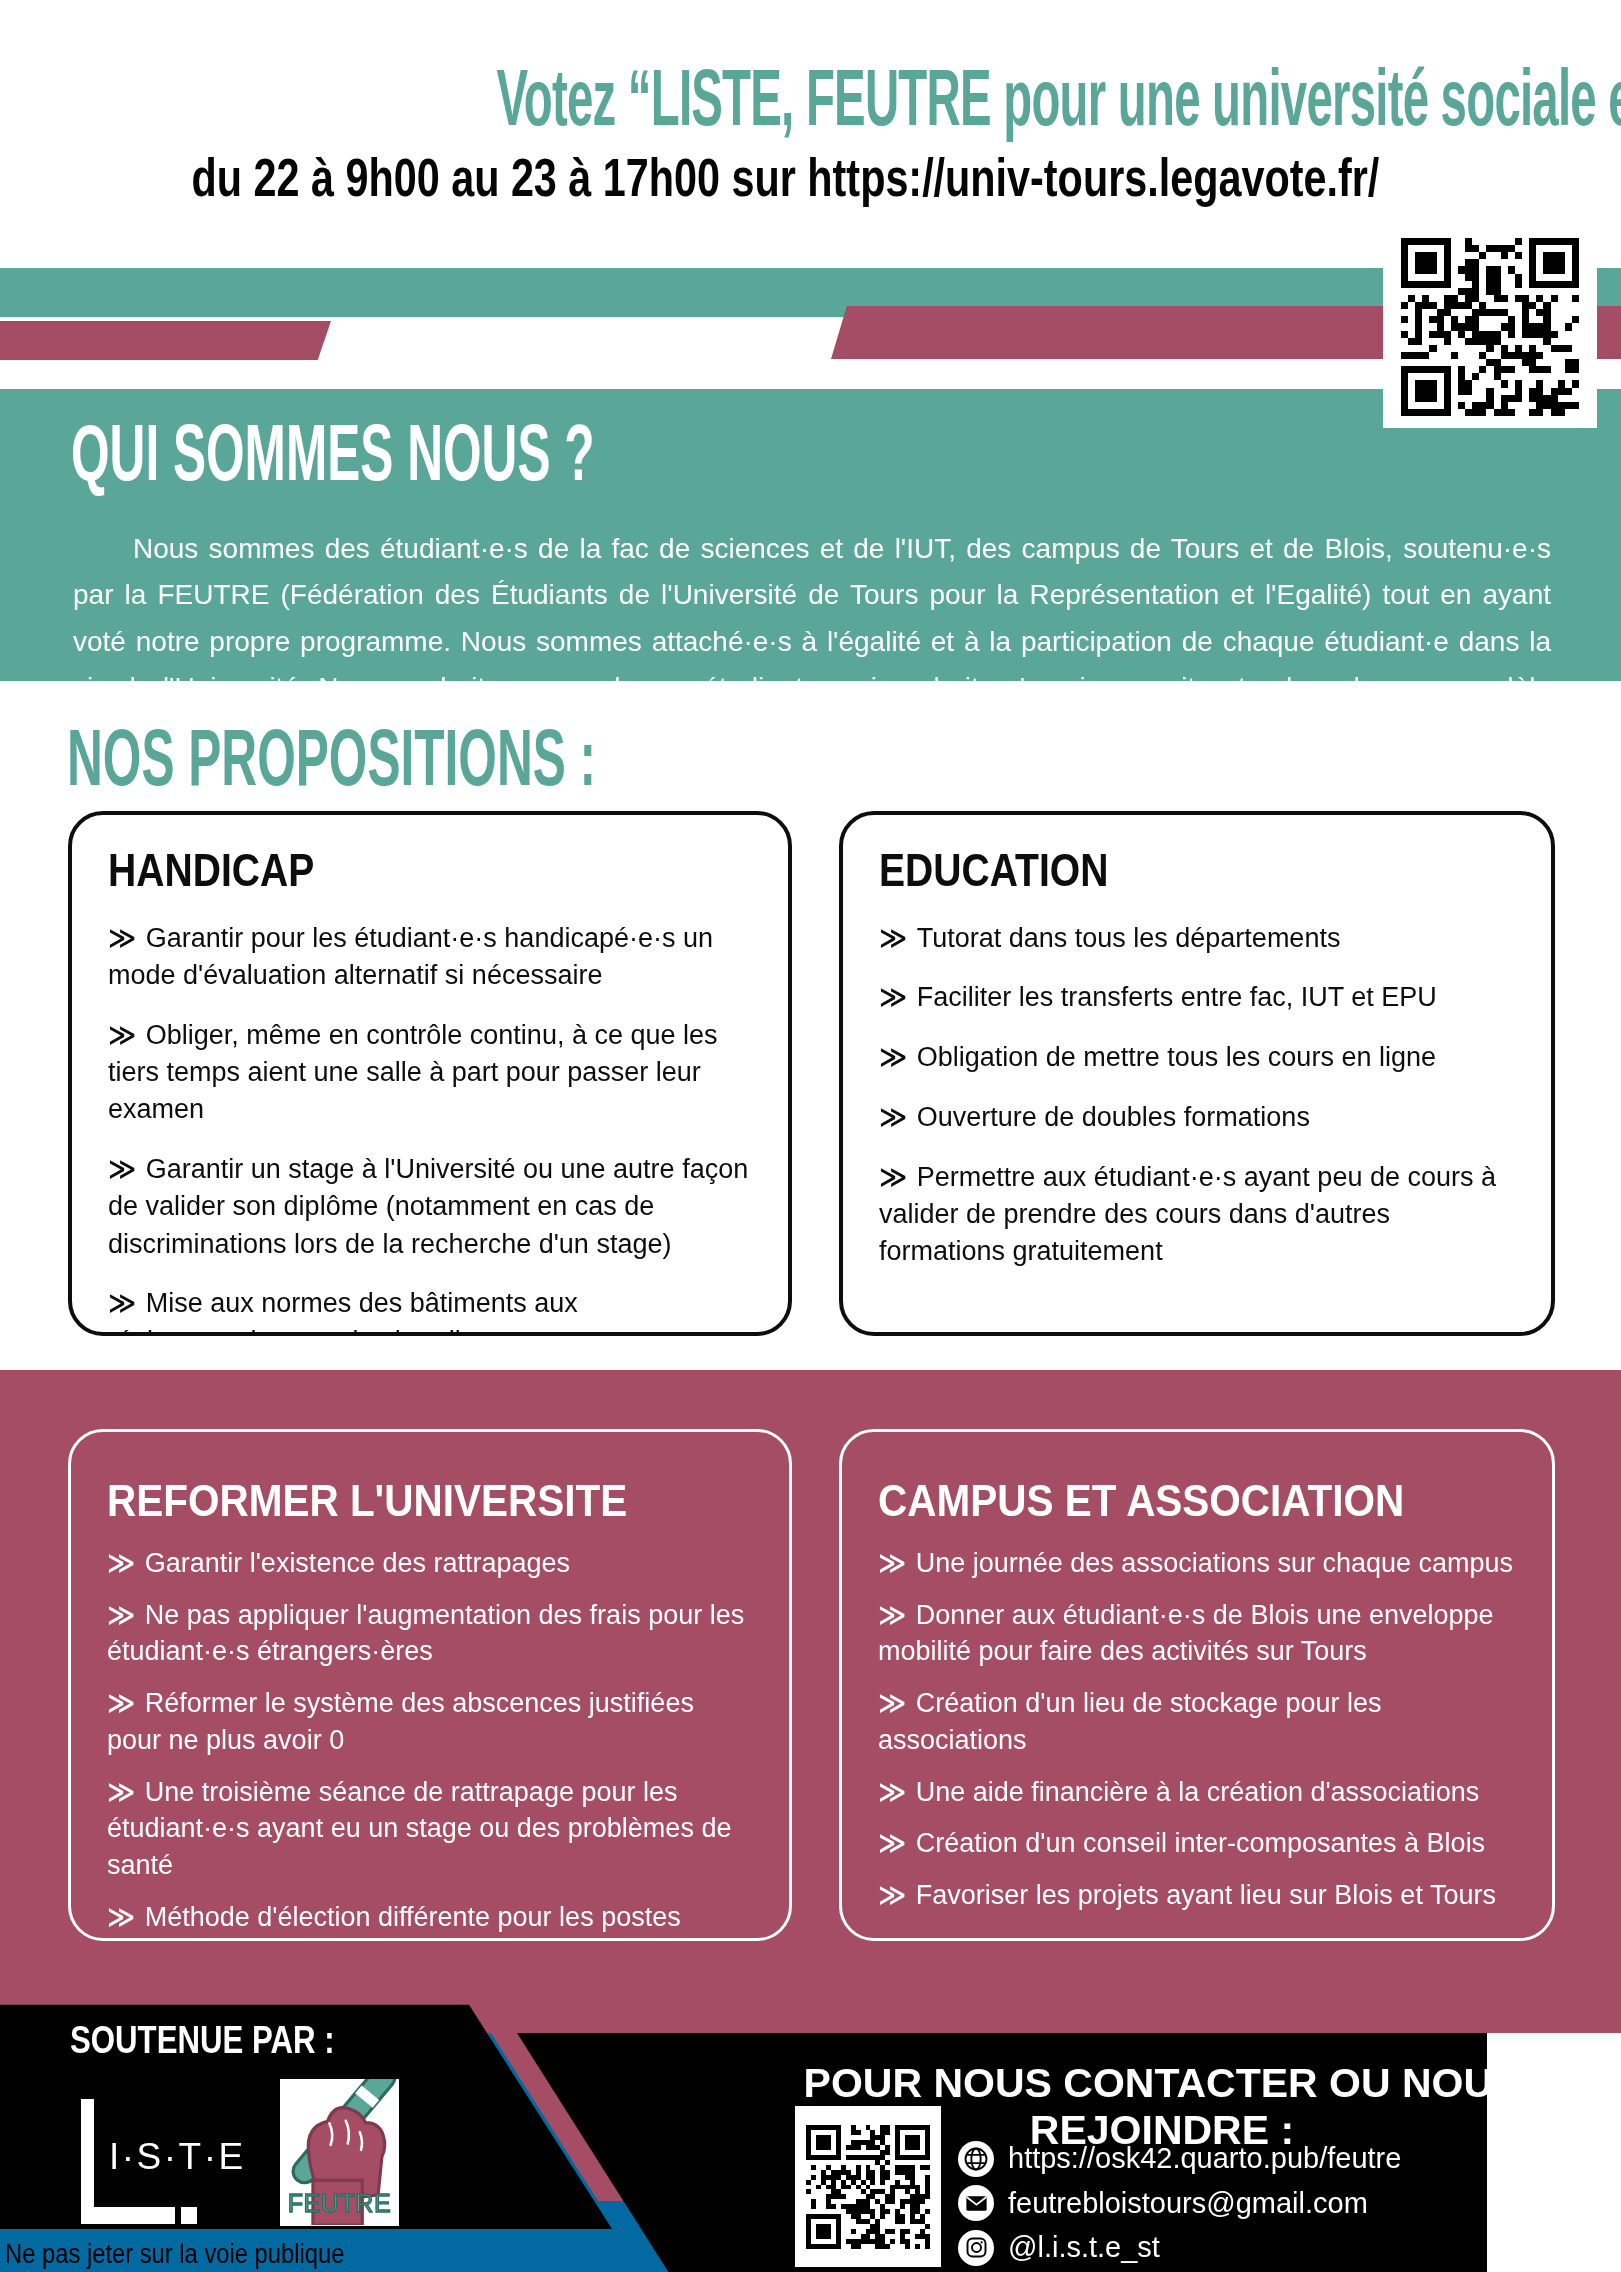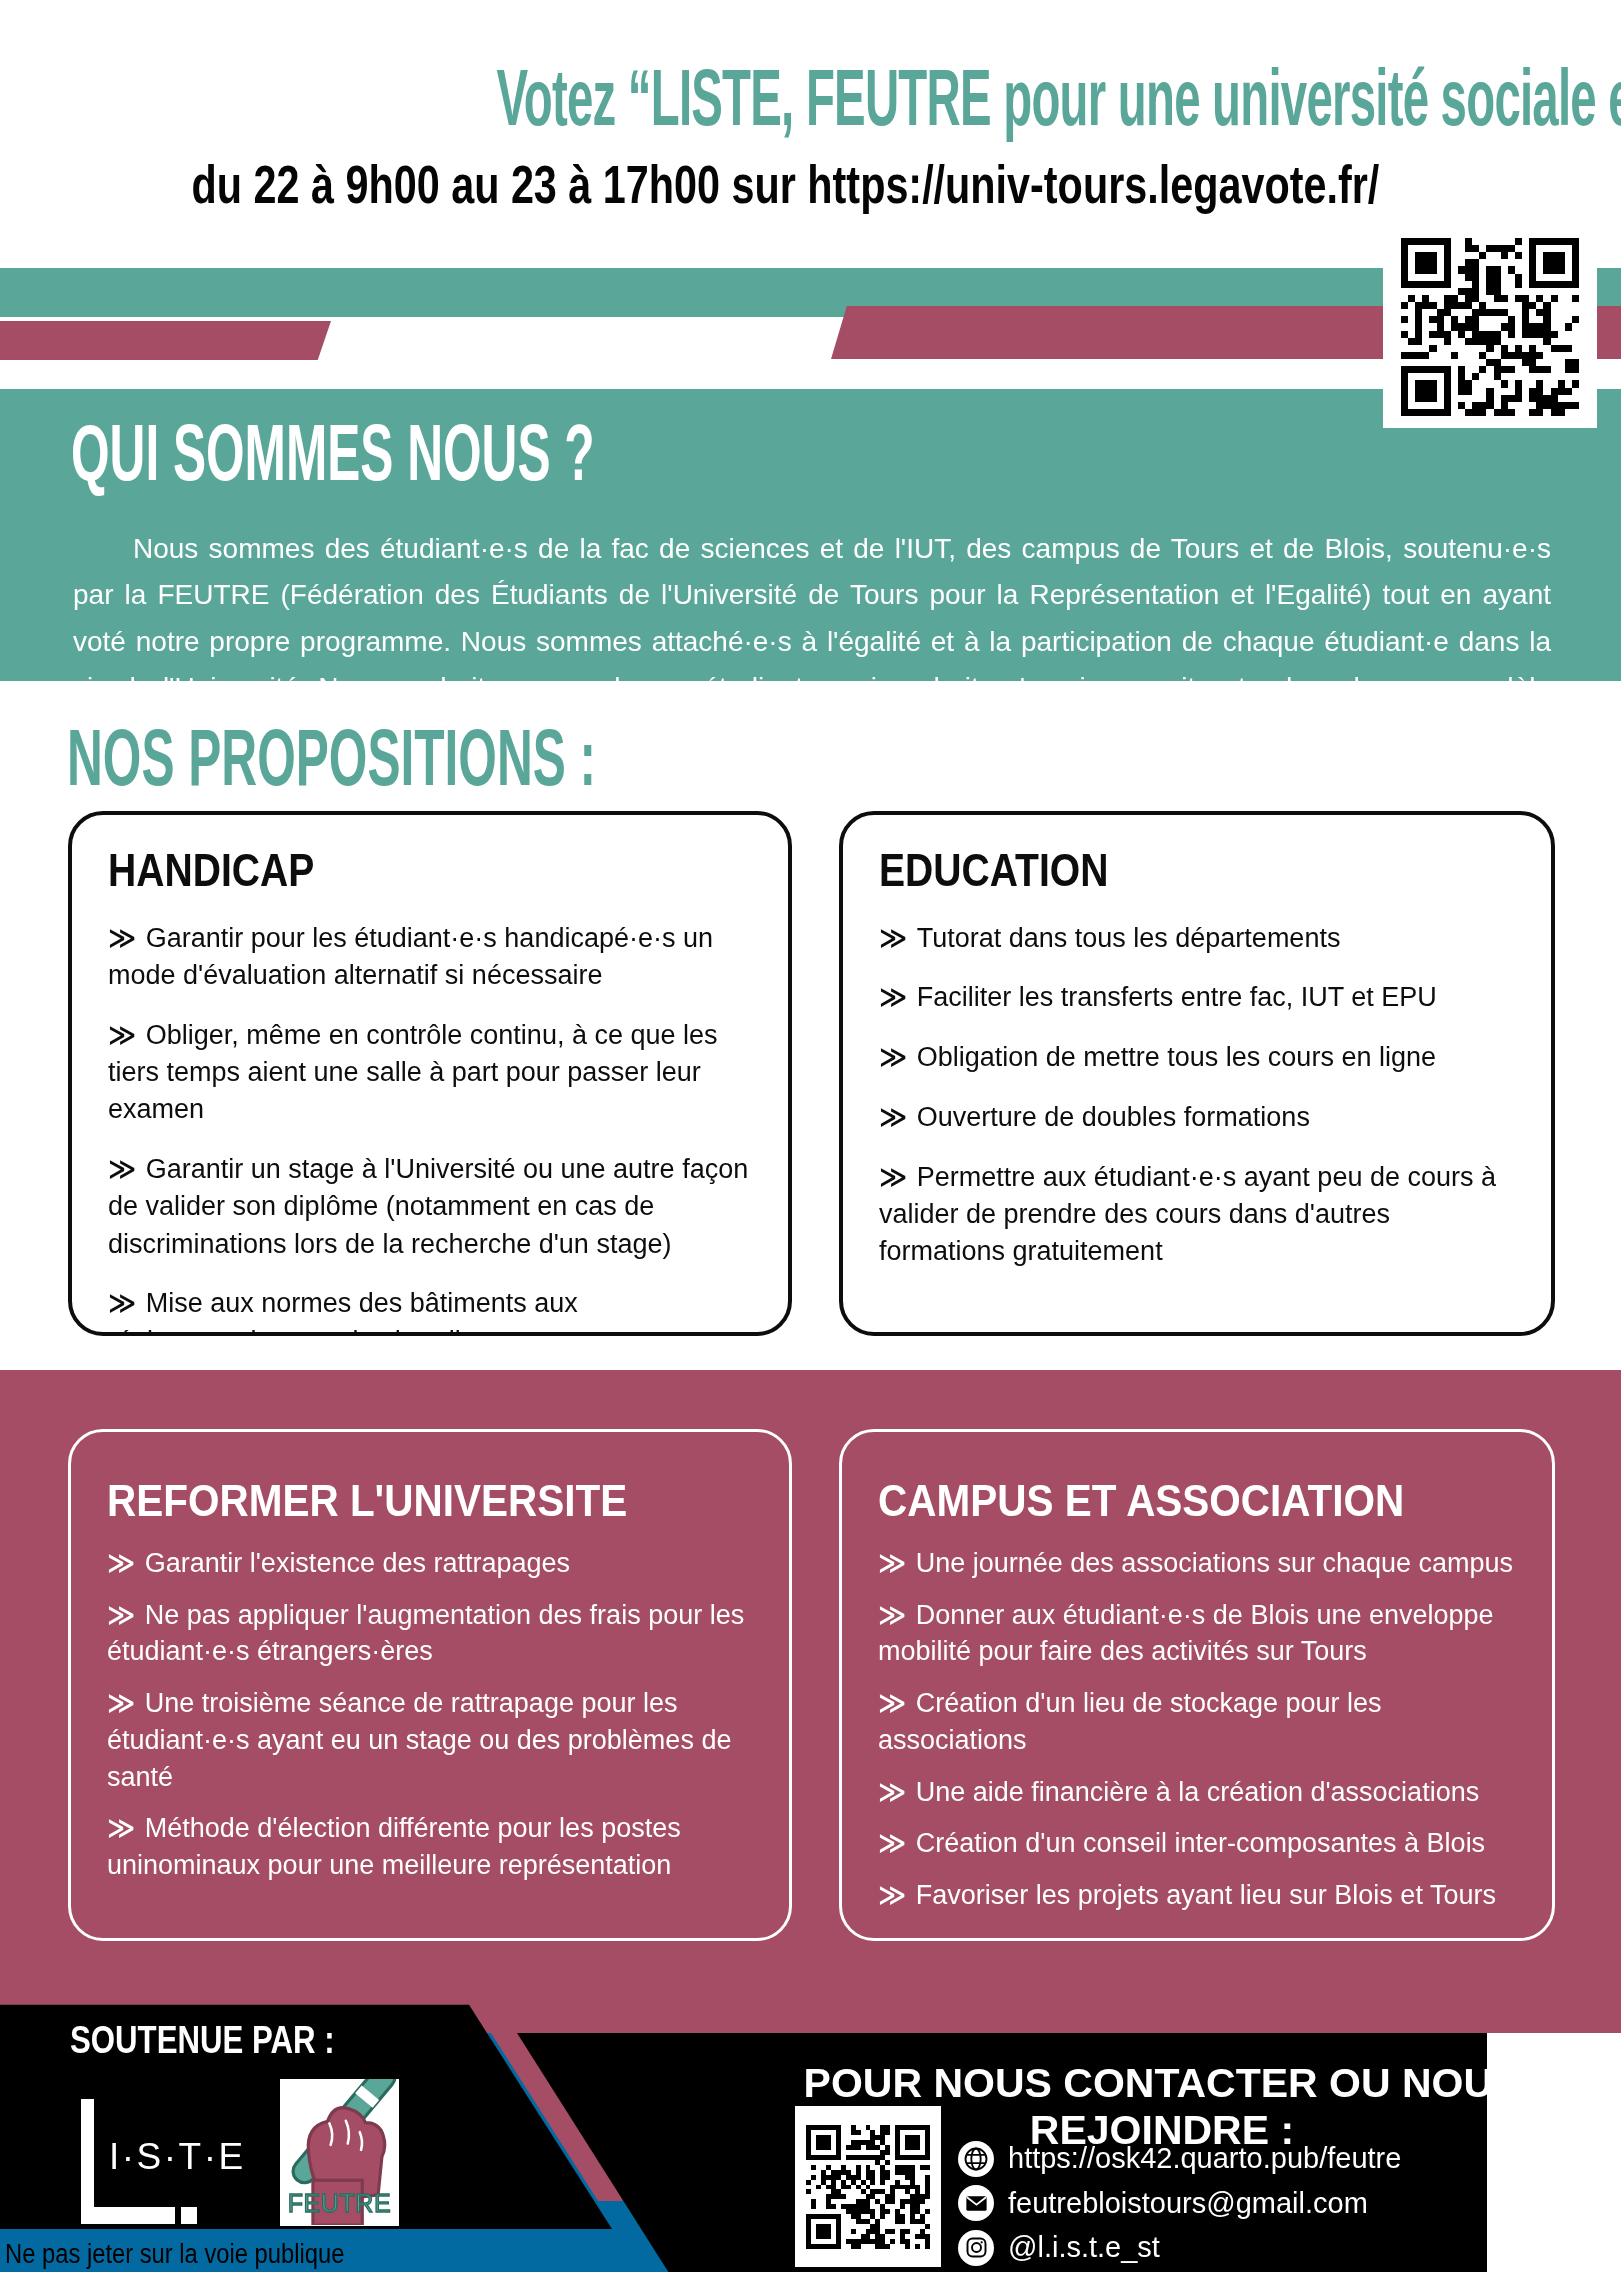--- a/index.html
+++ b/index.html
@@ -9,21 +9,21 @@
   html,body{margin:0;padding:0;background:#fff;}
   body{font-family:"Liberation Sans","DejaVu Sans",sans-serif;}
   #poster{position:relative;width:1621px;height:2273px;background:#fff;overflow:hidden;}
 
   .cond{display:inline-block;white-space:nowrap;transform-origin:left center;}
   .cond-c{display:inline-block;white-space:nowrap;transform-origin:center center;}
 
   
   .title-line{position:absolute;top:52px;left:0;width:1621px;text-align:center;}
   .title{font-size:79px;font-weight:bold;color:var(--teal);transform:scaleX(.60);letter-spacing:-1.3px;}
-  .subtitle-line{position:absolute;top:147px;left:0;width:1571px;text-align:center;margin-top:7px;}
+  .subtitle-line{position:absolute;top:147px;left:0;width:1571px;text-align:center;}
   .subtitle{font-size:53px;font-weight:bold;color:#050505;transform:scaleX(.78);}
 
   
   .band-teal{position:absolute;top:268px;left:0;width:1621px;height:49px;background:var(--teal);}
   .maroon-left{position:absolute;top:321px;left:0;width:331px;height:39px;background:var(--maroon);
     clip-path:polygon(0 0,100% 0,96% 100%,0 100%);}
   .maroon-right{position:absolute;top:306px;left:831px;width:790px;height:53px;background:var(--maroon);
     clip-path:polygon(2% 0,100% 0,100% 100%,0 100%);}
 
   .qr-box{background:#fff;display:flex;align-items:center;justify-content:center;}
@@ -354,20 +354,21 @@
         <li><span class="bullet">≫ </span>Obligation de mettre tous les cours en ligne</li>
         <li><span class="bullet">≫ </span>Ouverture de doubles formations</li>
         <li><span class="bullet">≫ </span>Permettre aux étudiant·e·s ayant peu de cours à valider de prendre des cours dans d'autres formations gratuitement</li>
       </ul>
   </div>
   <div id="box-reformer" class="prop-box dark">
     <h3 class="cond box-title">REFORMER L'UNIVERSITE</h3>
     <ul class="box-items">
         <li><span class="bullet">≫ </span>Garantir l'existence des rattrapages</li>
         <li><span class="bullet">≫ </span>Ne pas appliquer l'augmentation des frais pour les étudiant·e·s étrangers·ères</li>
+        <li><span class="bullet">≫ </span>Réformer le système des abscences justifiées pour ne plus avoir 0</li>
         <li><span class="bullet">≫ </span>Une troisième séance de rattrapage pour les étudiant·e·s ayant eu un stage ou des problèmes de santé</li>
         <li><span class="bullet">≫ </span>Méthode d'élection différente pour les postes uninominaux pour une meilleure représentation</li>
       </ul>
   </div>
   <div id="box-campus" class="prop-box dark">
     <h3 class="cond box-title">CAMPUS ET ASSOCIATION</h3>
     <ul class="box-items">
         <li><span class="bullet">≫ </span>Une journée des associations sur chaque campus</li>
         <li><span class="bullet">≫ </span>Donner aux étudiant·e·s de Blois une enveloppe mobilité pour faire des activités sur Tours</li>
         <li><span class="bullet">≫ </span>Création d'un lieu de stockage pour les associations</li>

